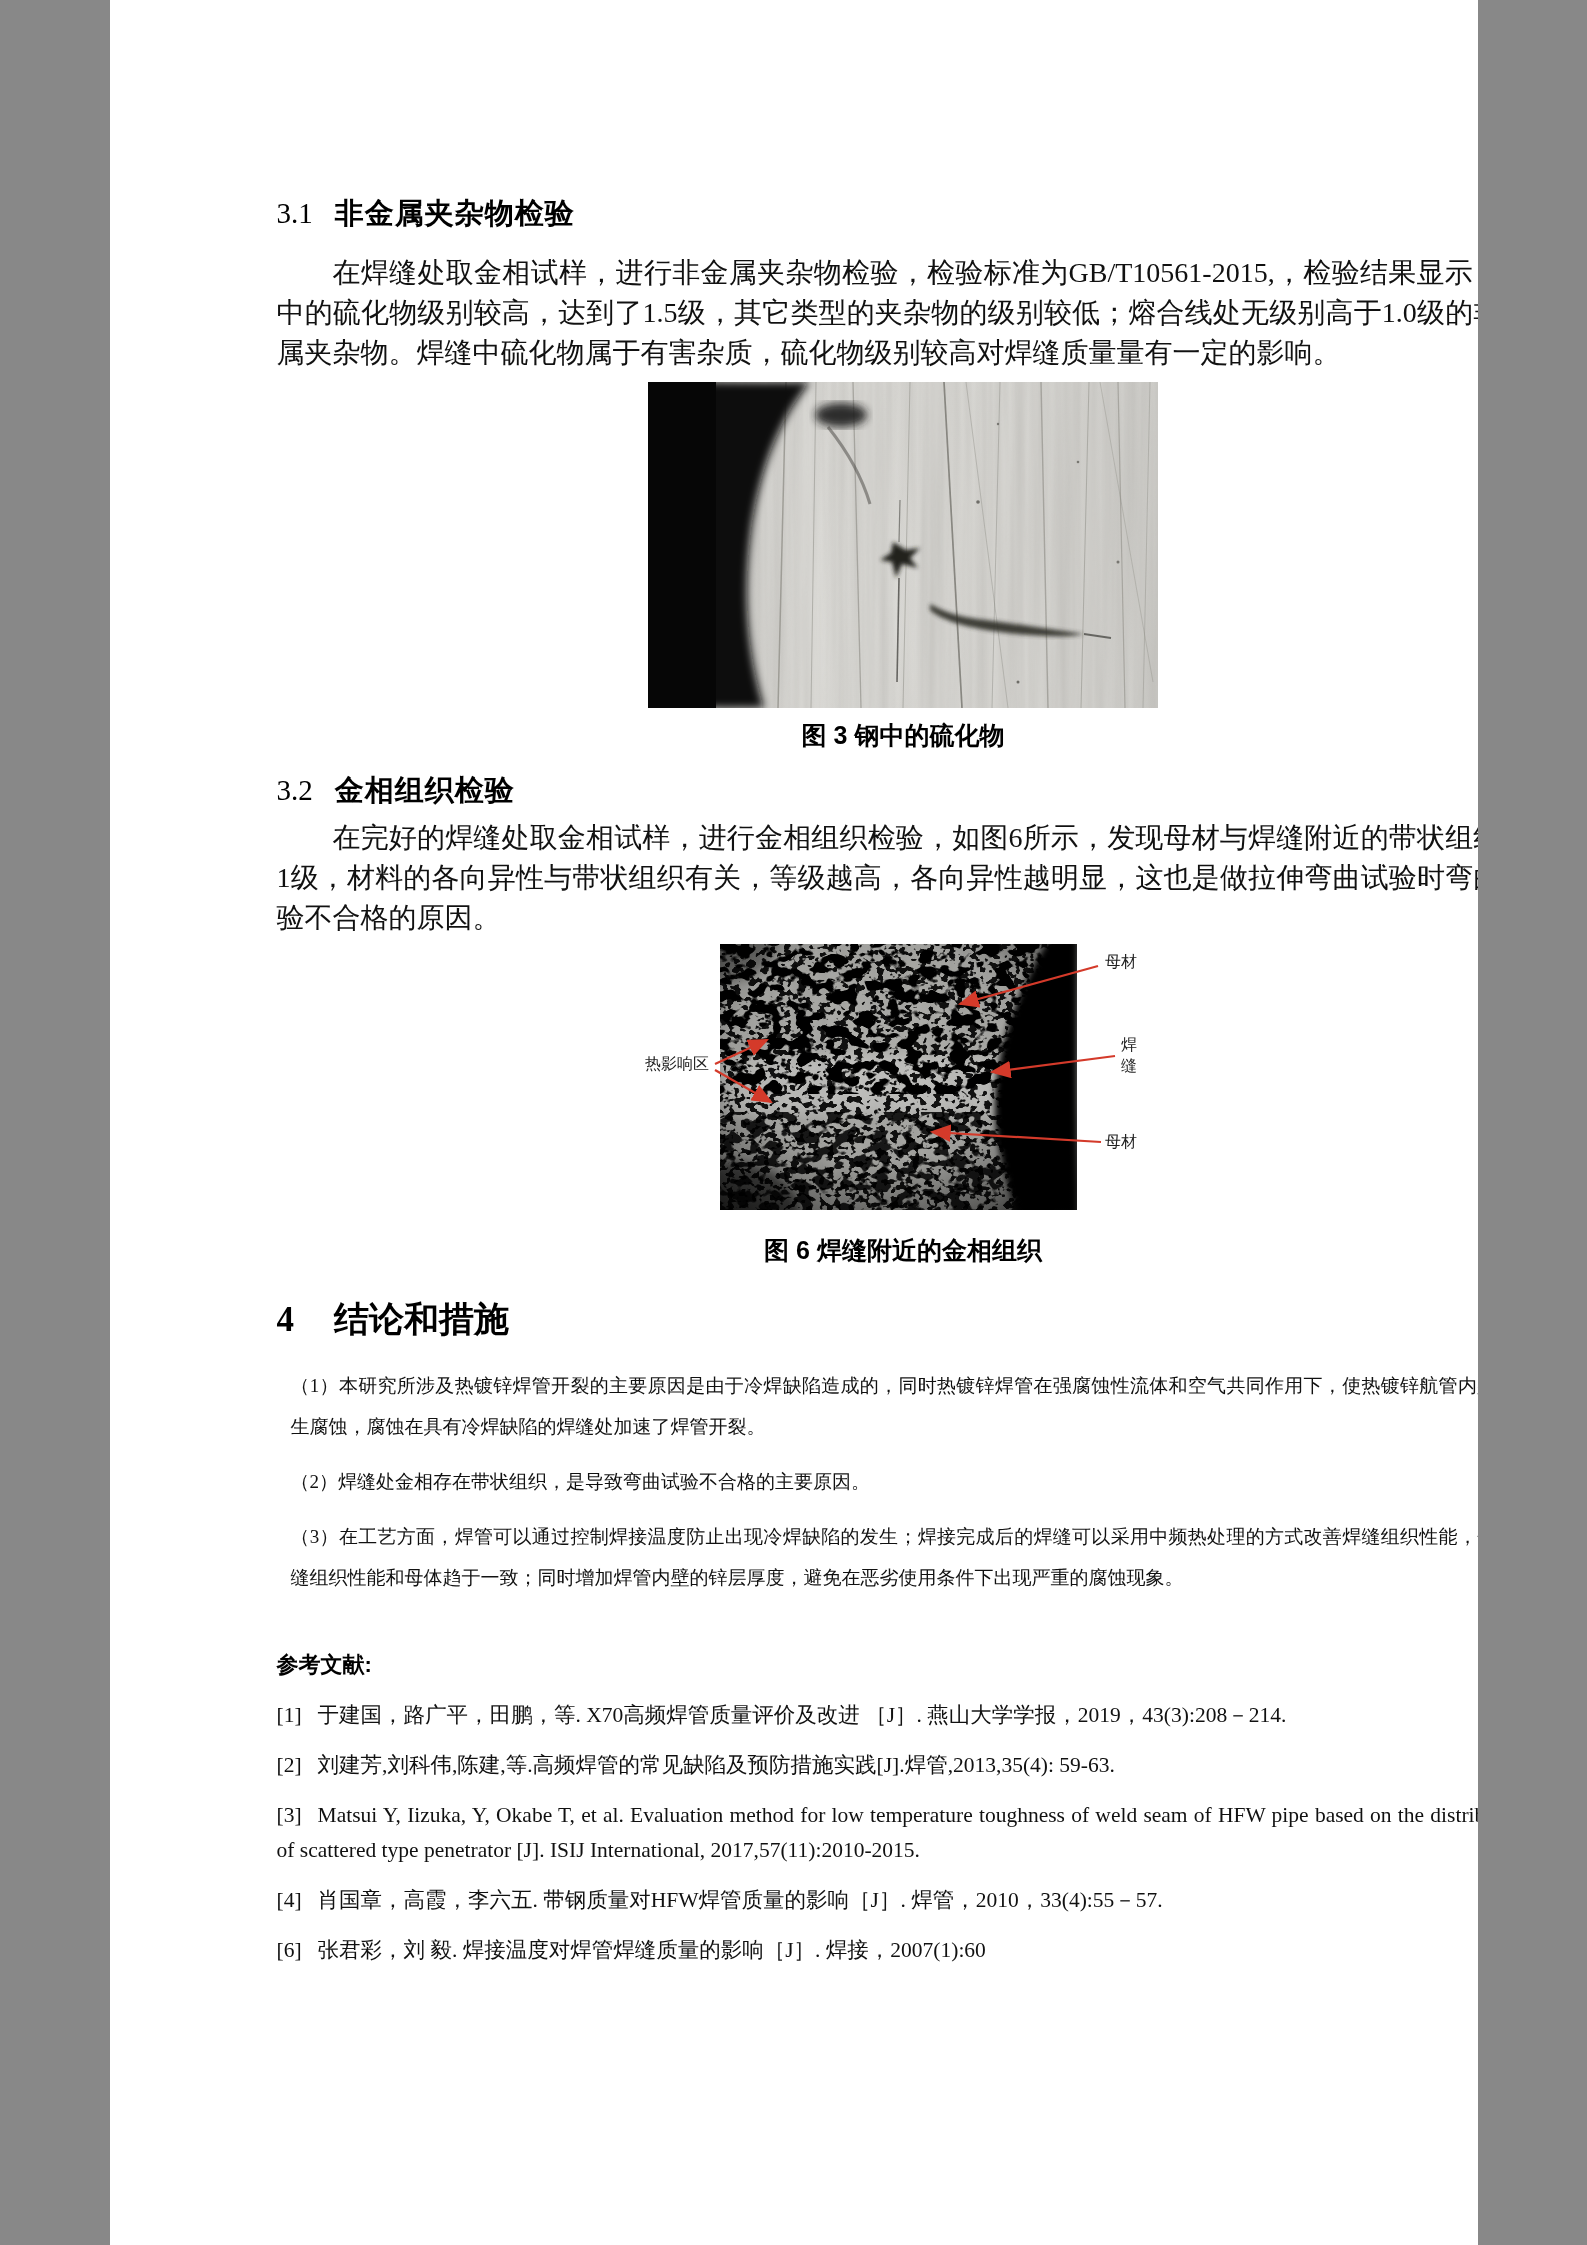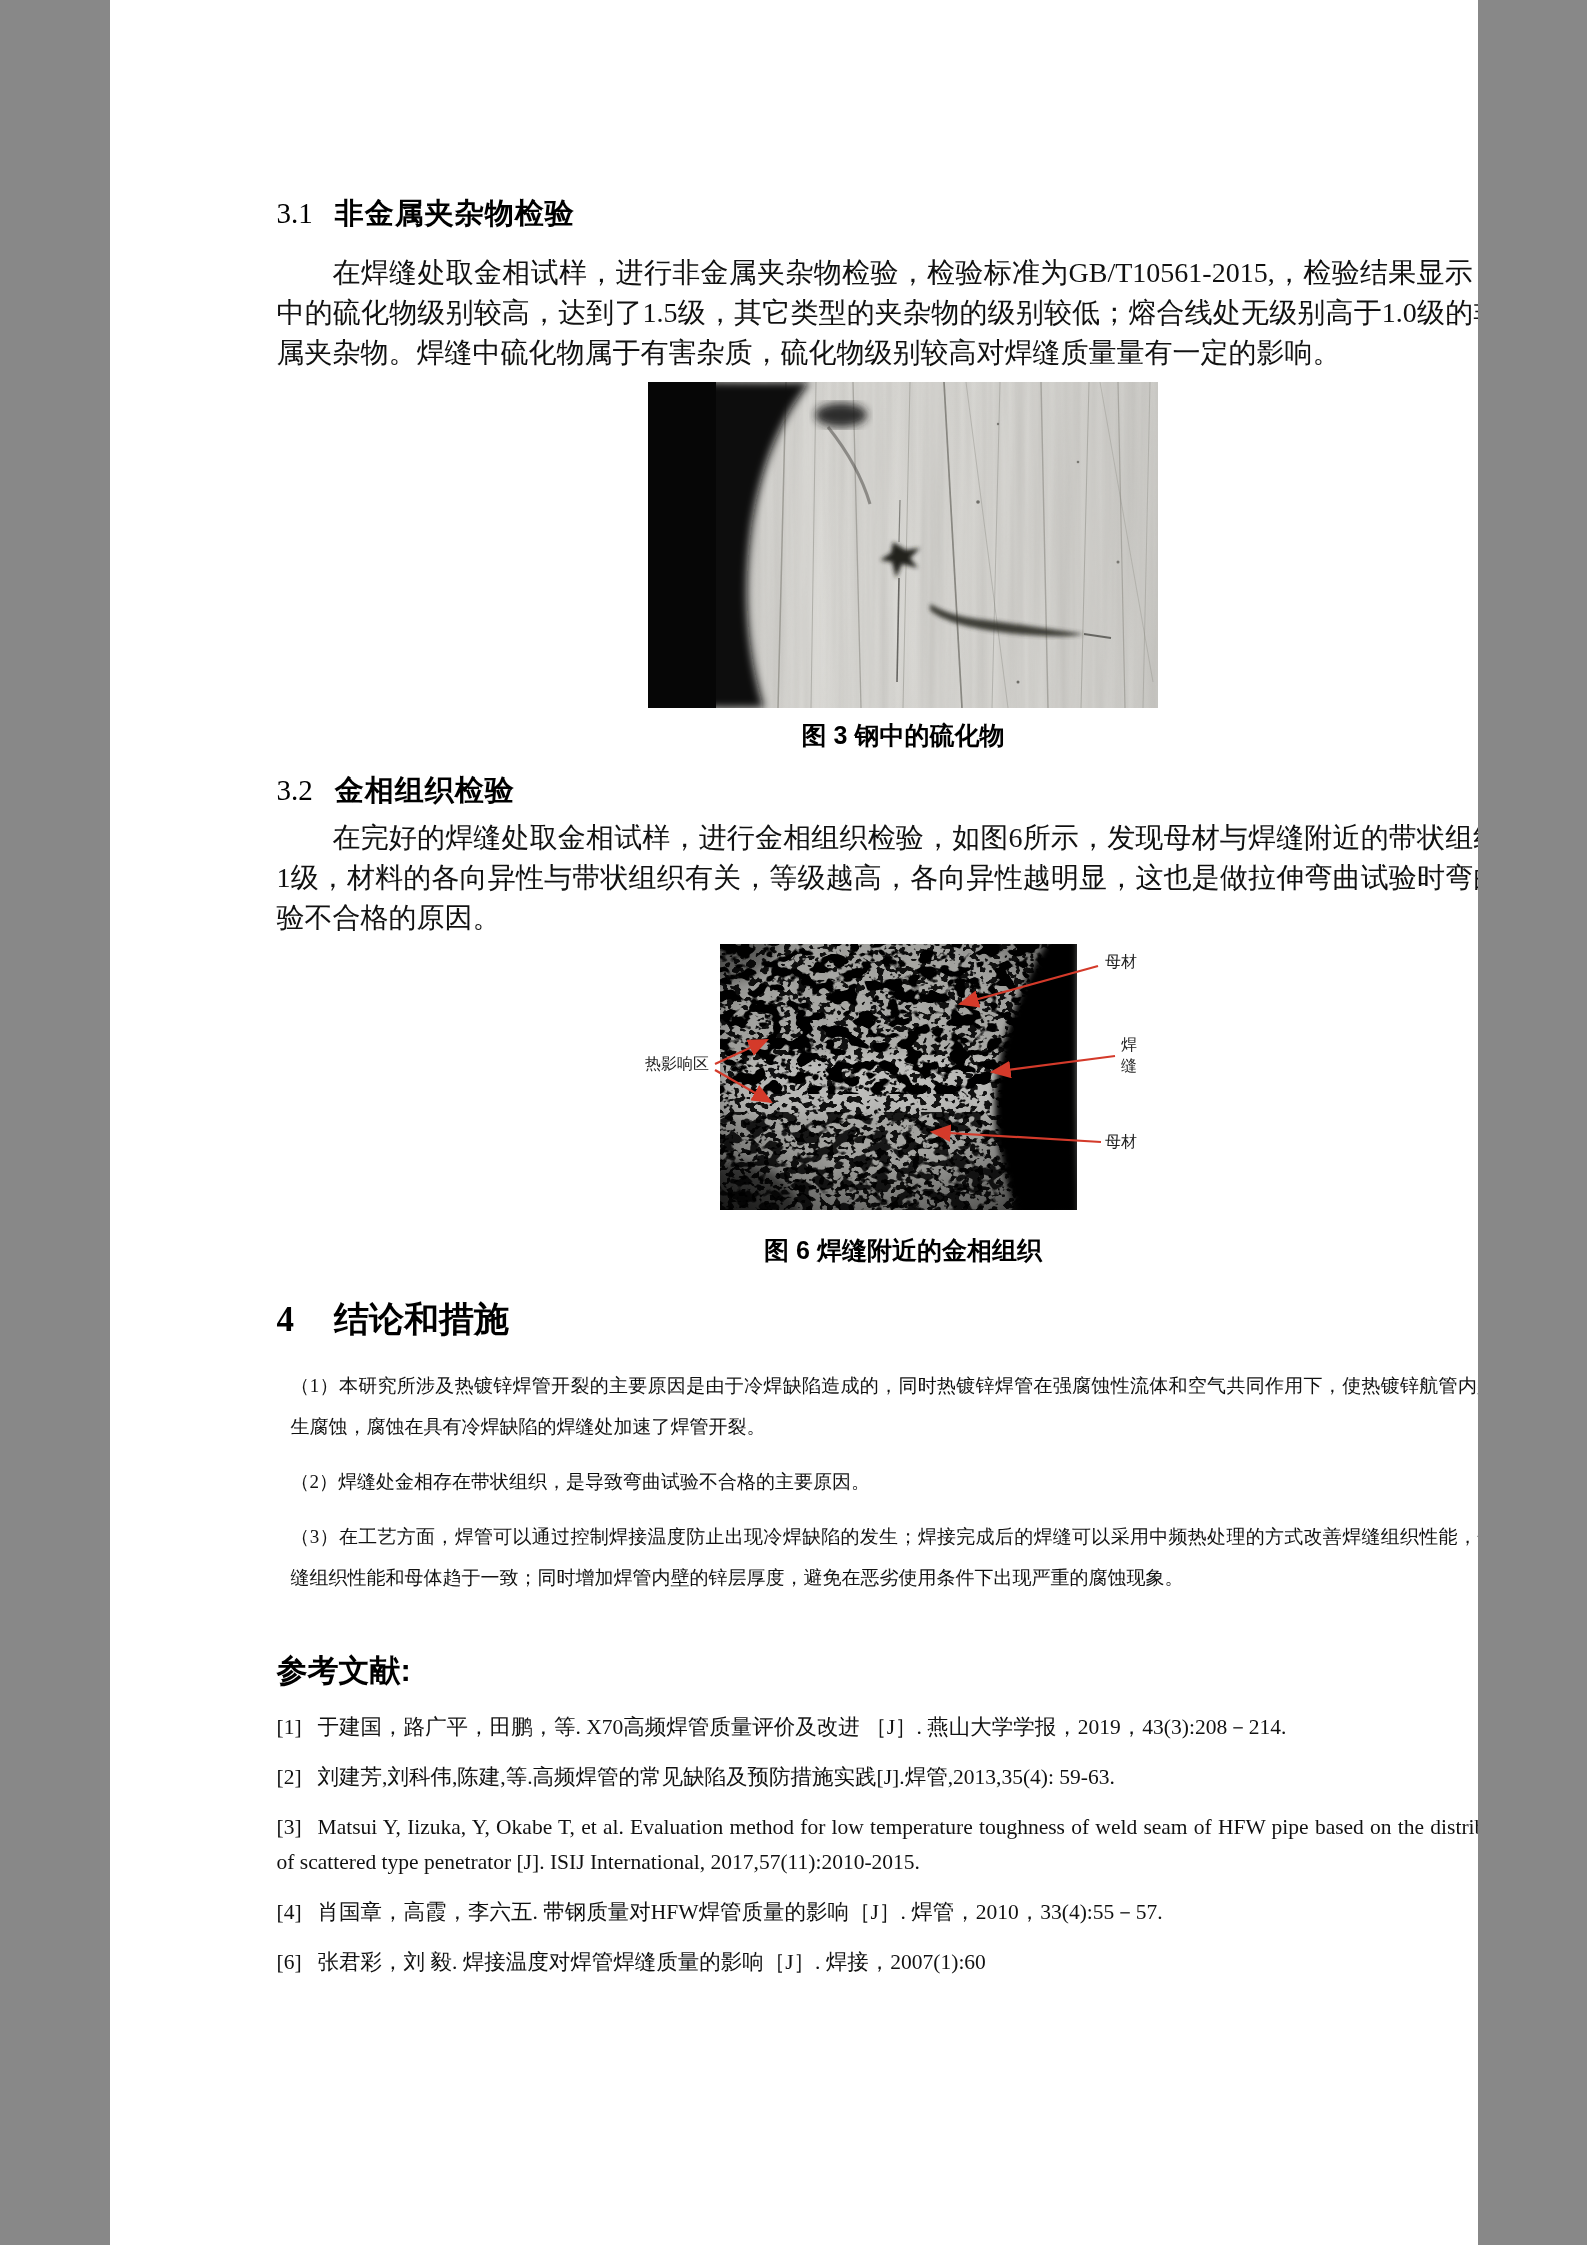--- a/index.html
+++ b/index.html
@@ -72,21 +72,21 @@
     white-space:normal;
     width:18px;
     word-break:break-all;
     line-height:21px;
   }
   
   .refhead{
     margin:0;
     font-family:"Liberation Sans",sans-serif;
     font-weight:bold;
-    font-size:31px;
+    font-size:22px;
     color:#000;
   }
   .ref{
     margin:0 0 15px 0;
     font-size:21.5px;
     line-height:35px;
     text-align:justify;
   }
   .ref .tag{margin-right:16px;}
 </style>

